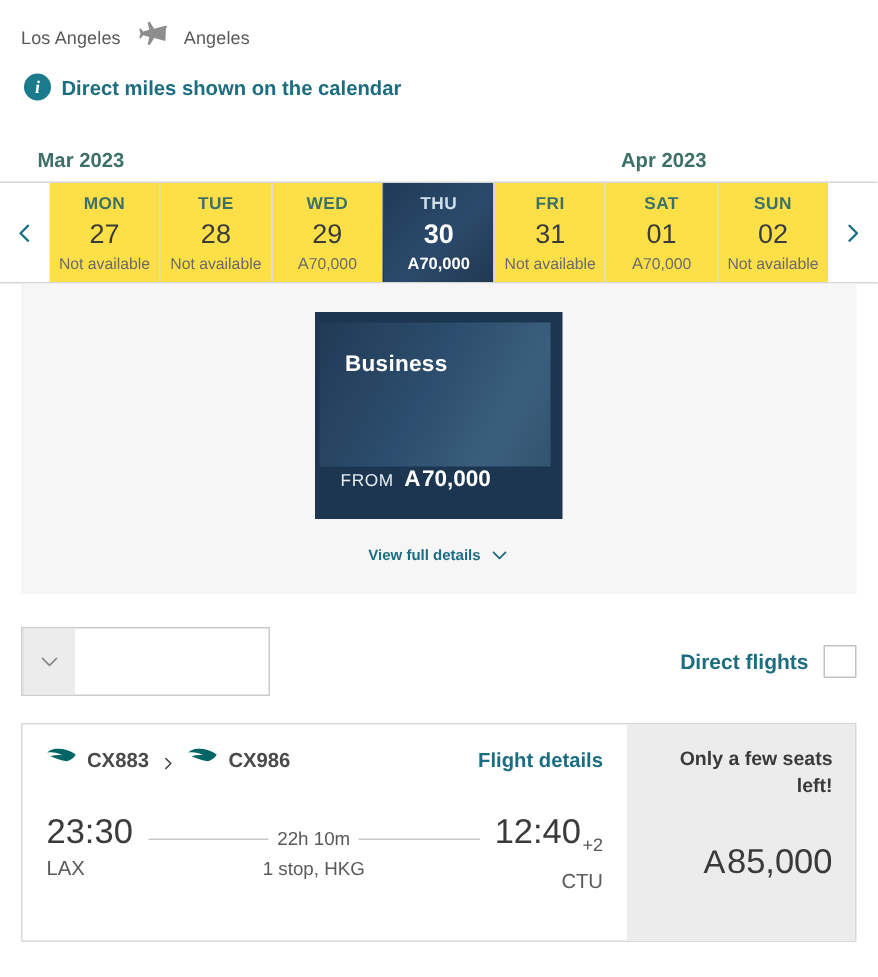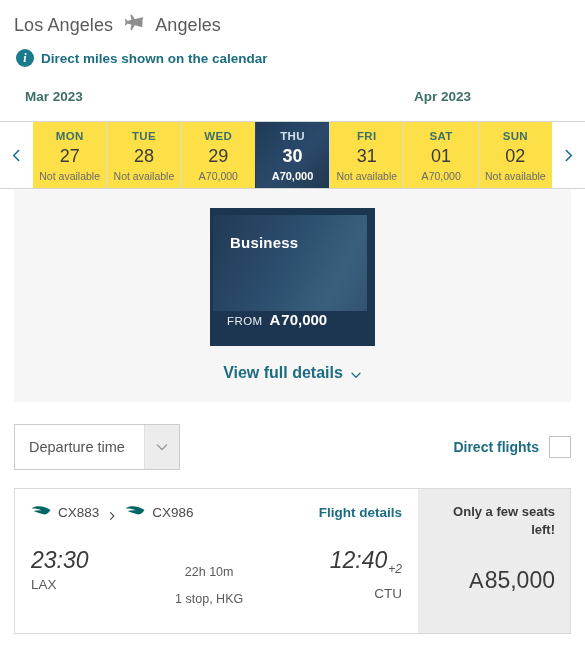--- a/index.html
+++ b/index.html
@@ -14,21 +14,21 @@
   }
 
   
   .route-header {
     display: flex;
     align-items: center;
     padding: 14px 0 0 14px;
     gap: 10px;
   }
   .route-city {
-    font-size: 18px;
+    font-size: 12px;
     color: #5a5a5a;
     letter-spacing: 0.1px;
   }
   .plane-icon {
     display: block;
     width: 22px;
     height: 22px;
     color: #8e8e8e;
   }
 
@@ -64,21 +64,21 @@
   .month-row {
     position: relative;
     height: 36px;
     margin-top: 18px;
   }
   .month-label {
     position: absolute;
     font-size: 13.5px;
     font-weight: bold;
     color: #3d7068;
-    top: 4px;
+    top: 14px;
   }
   .month-left { left: 25px; }
   .month-right { left: 414px; }
 
   
   .calendar {
     display: flex;
     align-items: stretch;
     border-top: 1px solid #d6d6d6;
     border-bottom: 1px solid #d6d6d6;
@@ -186,21 +186,21 @@
     font-weight: bold;
     color: #ffffff;
     display: flex;
     align-items: baseline;
   }
   .view-details {
     margin-top: 18px;
     display: flex;
     align-items: center;
     gap: 7px;
-    font-size: 16px;
+    font-size: 10px;
     font-weight: bold;
     color: #1c6d80;
   }
   .chev-down { width: 12px; height: 12px; }
 
   
   .filter-row {
     display: flex;
     align-items: center;
     justify-content: space-between;
@@ -266,20 +266,21 @@
   }
   .flight-head {
     display: flex;
     align-items: center;
     justify-content: space-between;
   }
   .flight-nums {
     display: flex;
     align-items: center;
     gap: 8px;
+    font-weight: bold;
   }
   .seg {
     display: flex;
     align-items: center;
     gap: 7px;
   }
   .brushwing { width: 20px; height: 13px; }
   .flight-no {
     font-size: 13.5px;
     color: #4a4a4a;
@@ -297,21 +298,20 @@
     margin-top: 26px;
   }
   .endpoint { display: flex; flex-direction: column; }
   .endpoint.right { align-items: flex-end; }
   .time {
     font-size: 23px;
     color: #3a3a3a;
     line-height: 27px;
     display: flex;
     align-items: flex-start;
-    font-style: italic;
   }
   .time .plusdays {
     font-size: 12px;
     margin-top: 9px;
     margin-left: 1px;
     color: #555;
   }
   .airport {
     font-size: 13.5px;
     color: #5a5a5a;
@@ -323,21 +323,20 @@
     flex-direction: column;
     align-items: center;
     padding: 0 10px;
   }
   .dur-line {
     display: flex;
     align-items: center;
     width: 100%;
     gap: 6px;
     margin-top: 11px;
-    flex-direction: column;
   }
   .dur-line .bar {
     flex: 1 1 auto;
     height: 1px;
     background: #c8c8c8;
   }
   .dur-text {
     font-size: 12.5px;
     color: #5a5a5a;
     white-space: nowrap;
@@ -471,21 +470,20 @@
     <span class="chev-down">
       <svg viewBox="0 0 24 24" fill="none" stroke="currentColor" stroke-width="2.4" stroke-linecap="round" stroke-linejoin="round" width="12" height="12">
         <polyline points="4 8.5 12 16.5 20 8.5"></polyline>
       </svg>
     </span>
   </div>
 </div>
 
 <div class="filter-row">
   <div class="select-box">
-    <span class="select-label">Departure time</span>
     <span class="select-arrow">
       <svg viewBox="0 0 24 24" fill="none" stroke="currentColor" stroke-width="2" stroke-linecap="round" stroke-linejoin="round">
         <polyline points="4 8.5 12 16.5 20 8.5"></polyline>
       </svg>
     </span>
   </div>
   <div class="direct-wrap">
     <span class="direct-label">Direct flights</span>
     <span class="checkbox"></span>
   </div>

